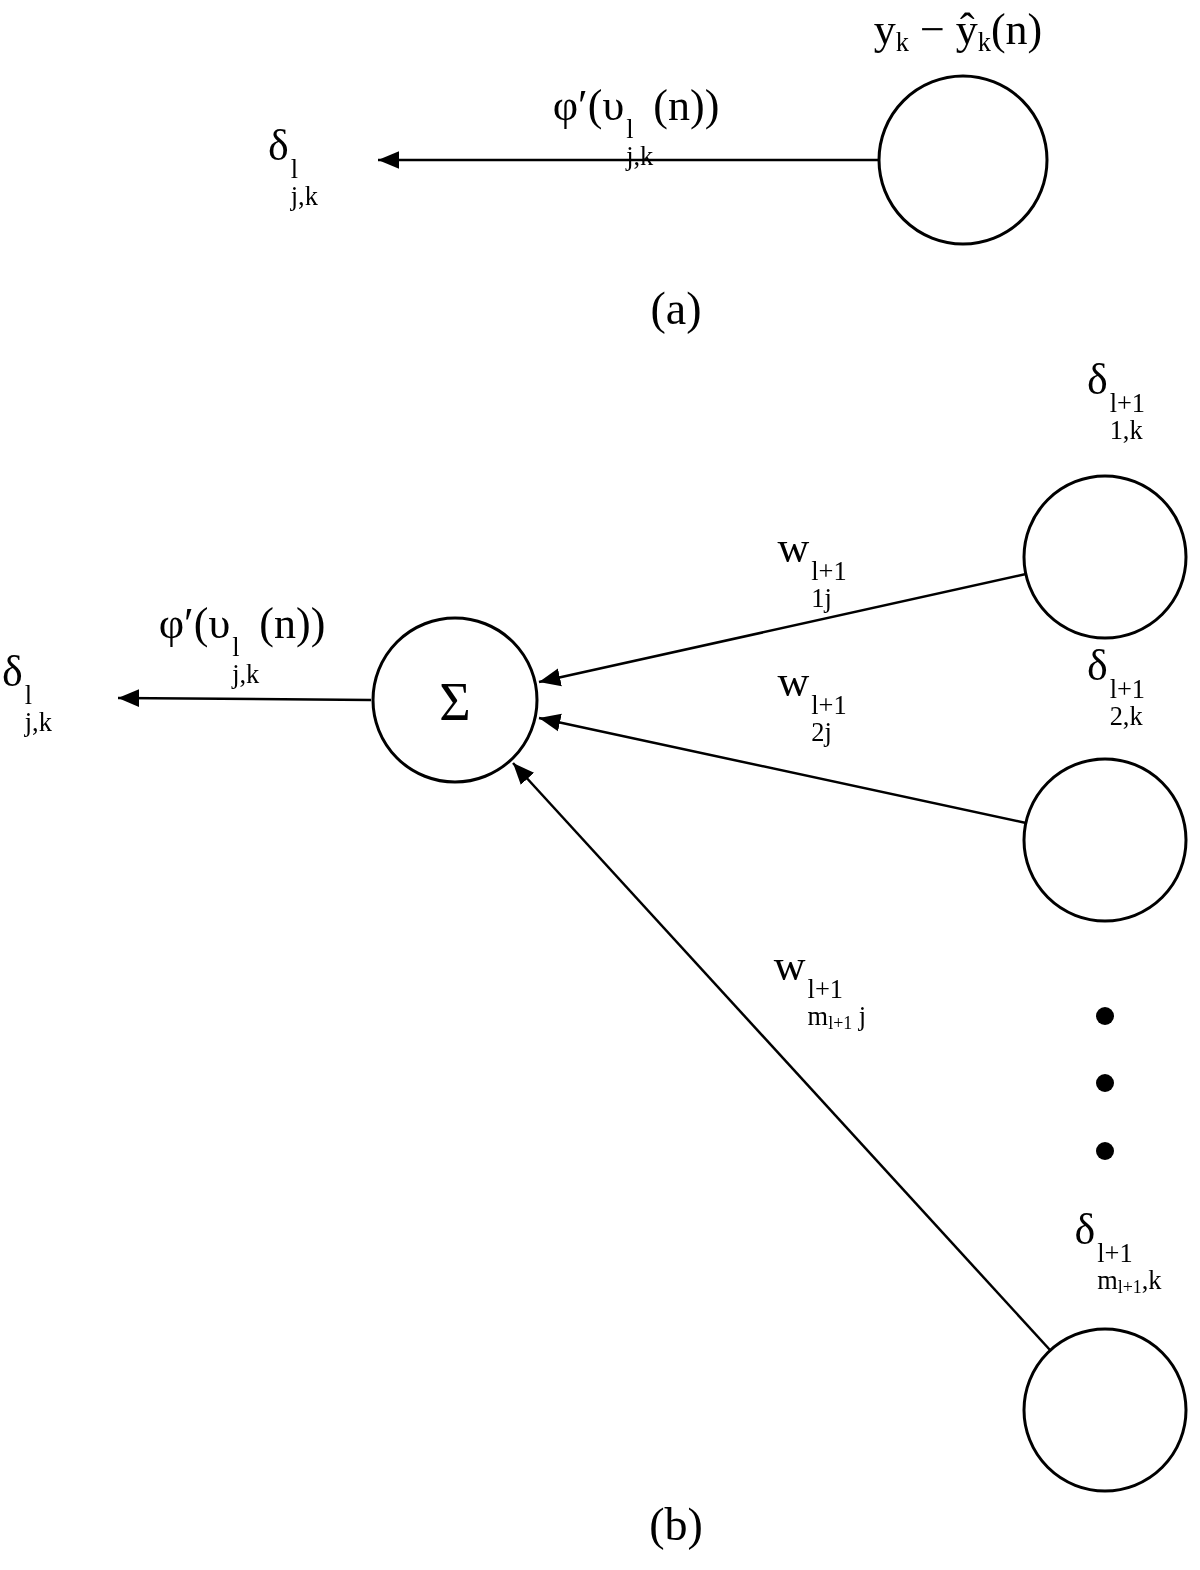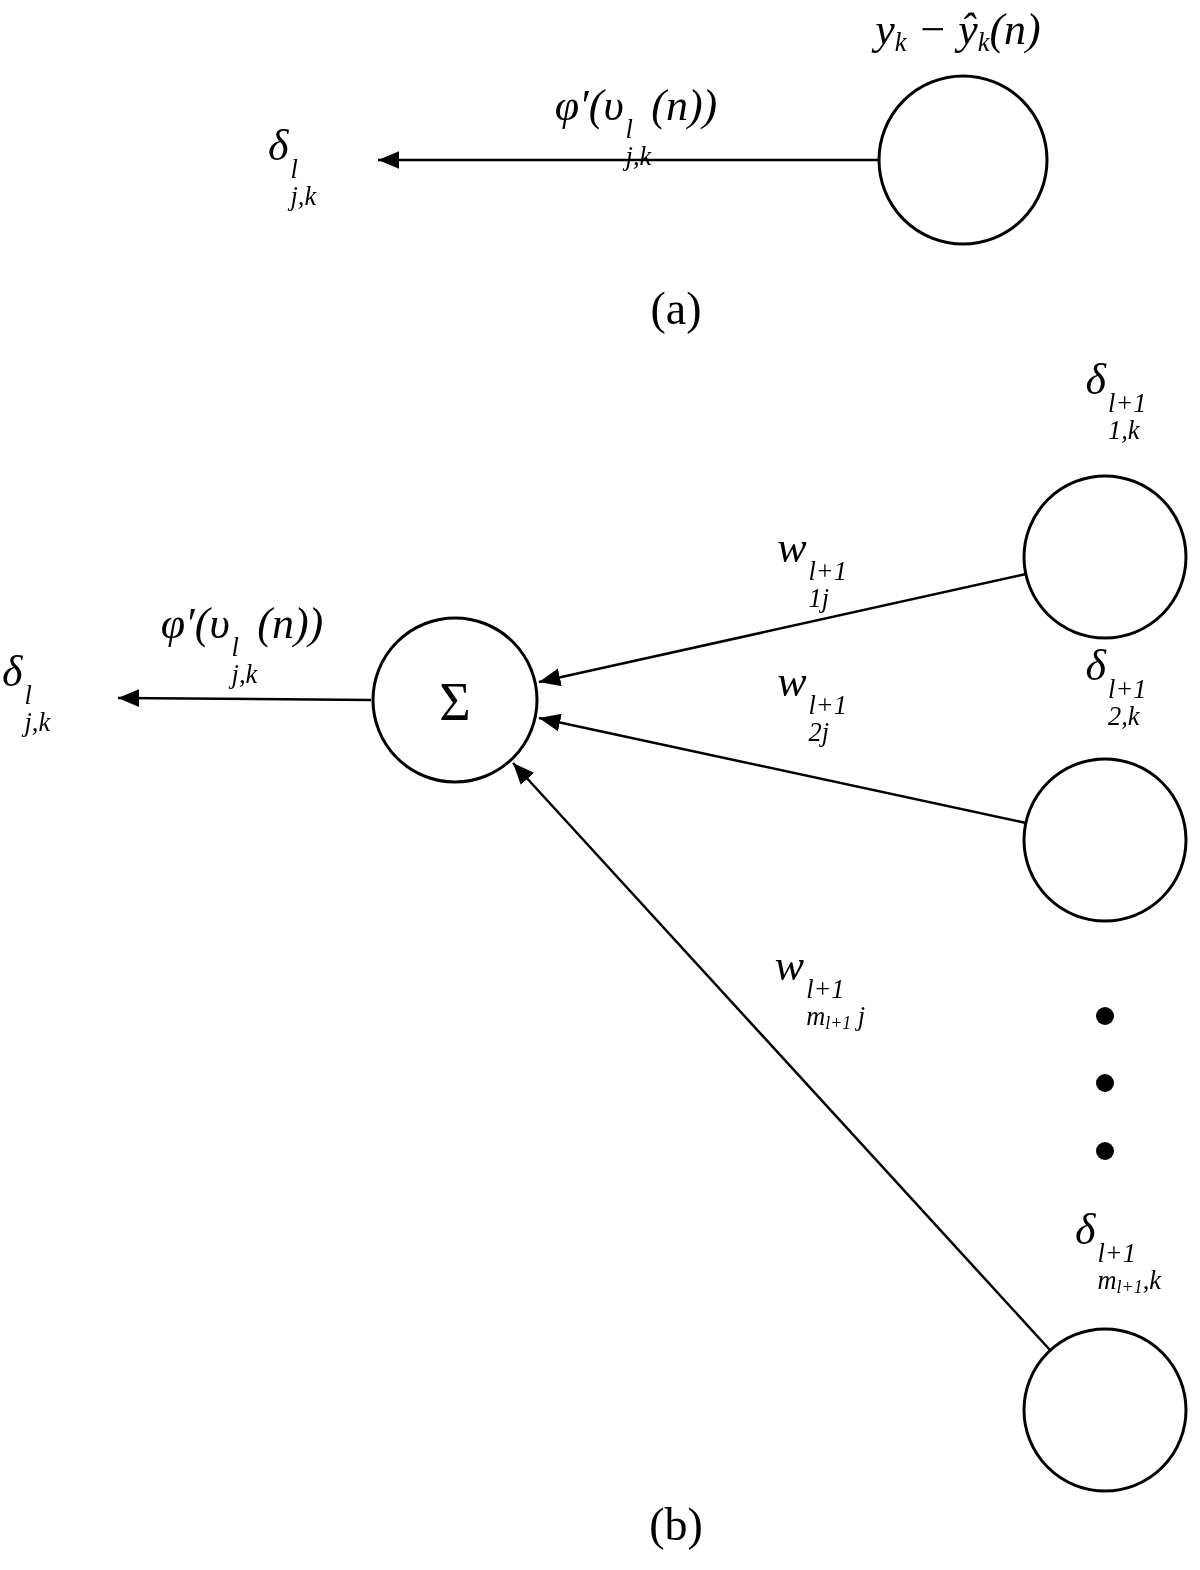--- a/index.html
+++ b/index.html
@@ -8,21 +8,20 @@
     width:1200px;height:1570px;
     background:#ffffff;
     overflow:hidden;
     font-family:"Liberation Serif", serif;
     color:#000;
   }
   #diagram-svg{position:absolute;left:0;top:0;}
   .math-label{
     position:absolute;
     font-family:"Liberation Serif", serif;
-    font-style:italic;
     font-size:44px;
     line-height:1;
     white-space:nowrap;
     color:#000;
   }
   .centered{transform:translateX(-50%);}
   .caption{
     position:absolute;
     font-family:"Liberation Serif", serif;
     font-style:normal;

